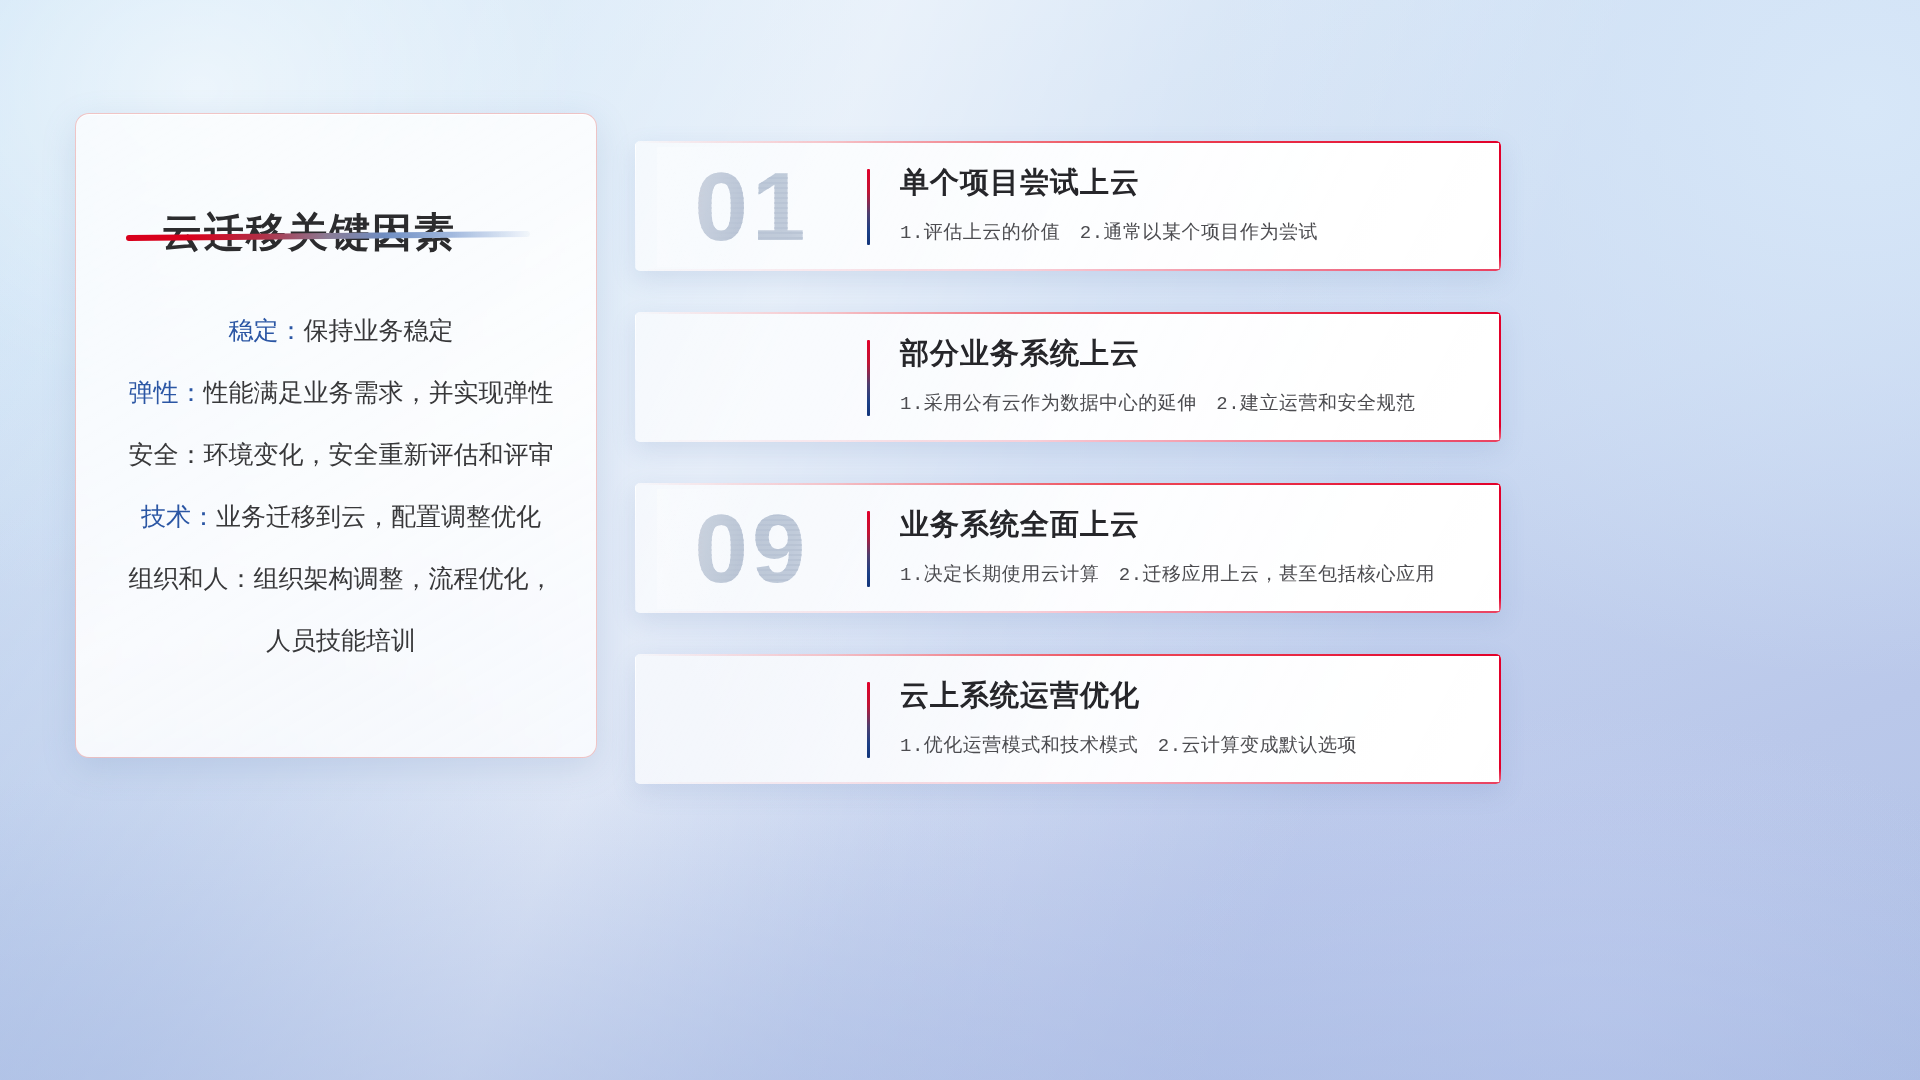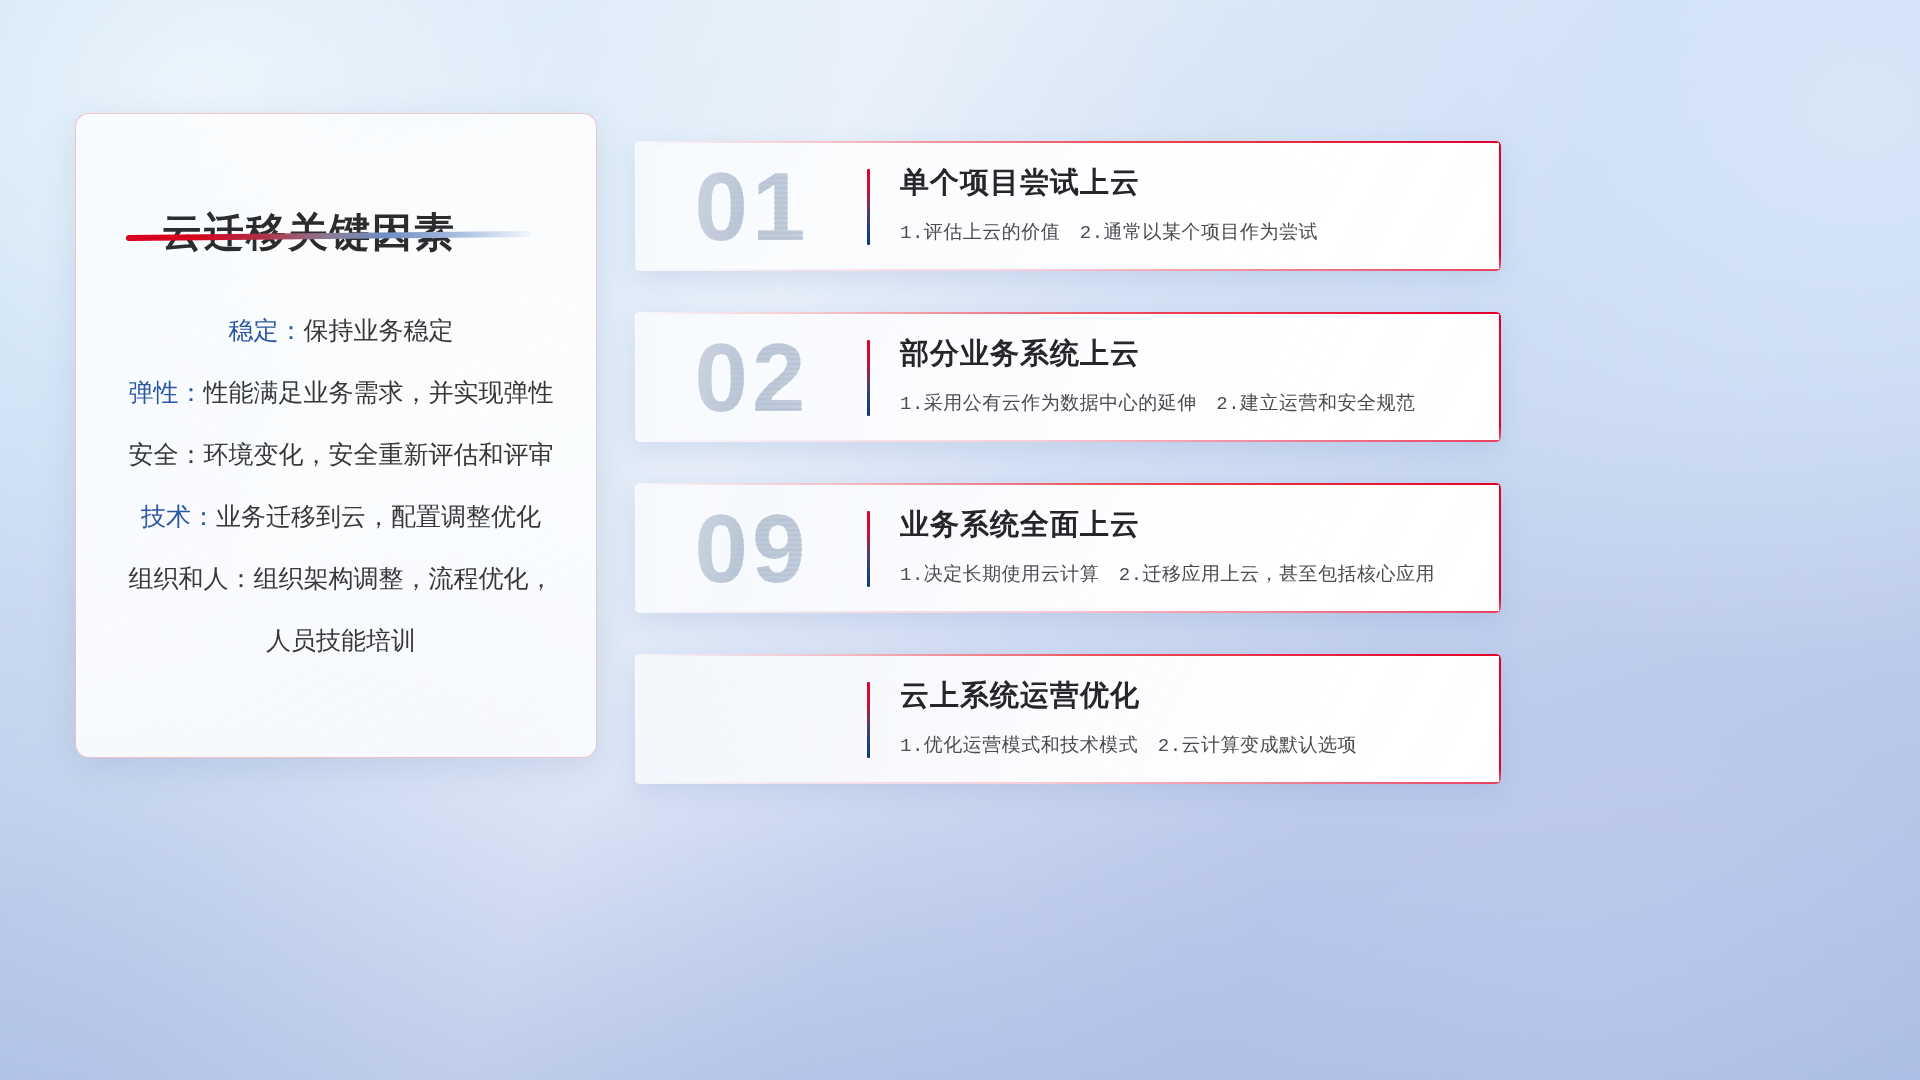--- a/index.html
+++ b/index.html
@@ -197,21 +197,20 @@
     <div class="divider"></div>
     <div class="c-title">单个项目尝试上云</div>
     <div class="c-desc">1.评估上云的价值　2.通常以某个项目作为尝试</div>
   </article>
 
   <article class="card">
     <div class="edge-top"></div>
     <div class="edge-right"></div>
     <div class="edge-bottom"></div>
     <div class="edge-left"></div>
-    <div class="ghost">02</div>
     <div class="divider"></div>
     <div class="c-title">部分业务系统上云</div>
     <div class="c-desc">1.采用公有云作为数据中心的延伸　2.建立运营和安全规范</div>
   </article>
 
   <article class="card">
     <div class="edge-top"></div>
     <div class="edge-right"></div>
     <div class="edge-bottom"></div>
     <div class="edge-left"></div>

